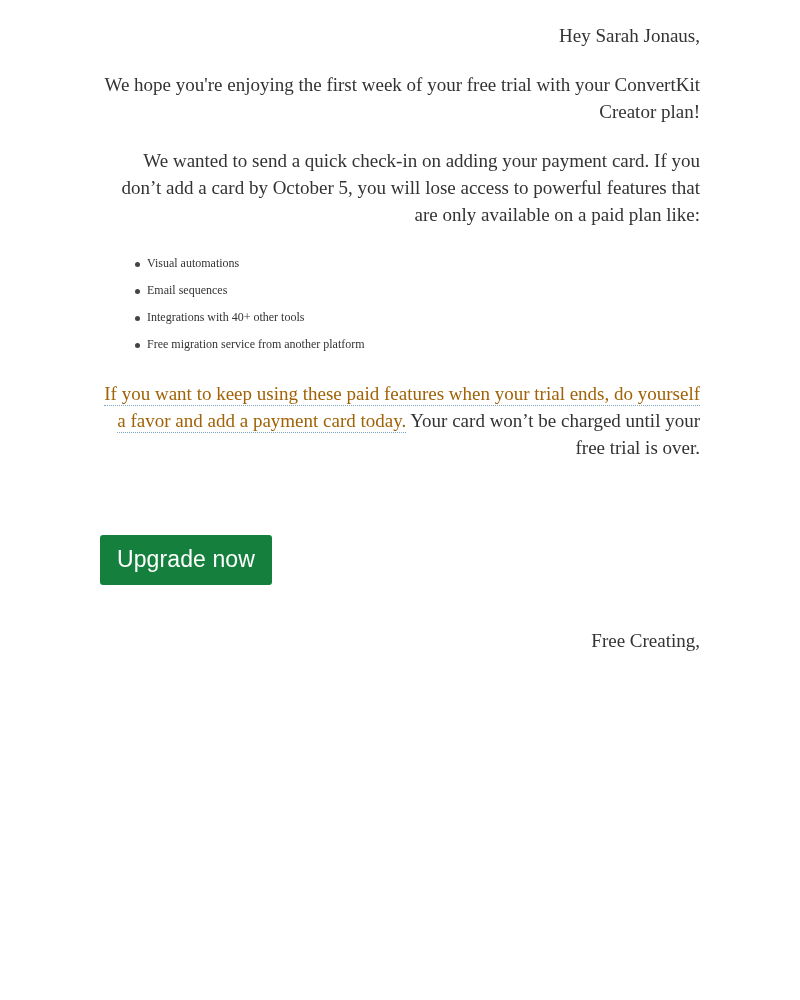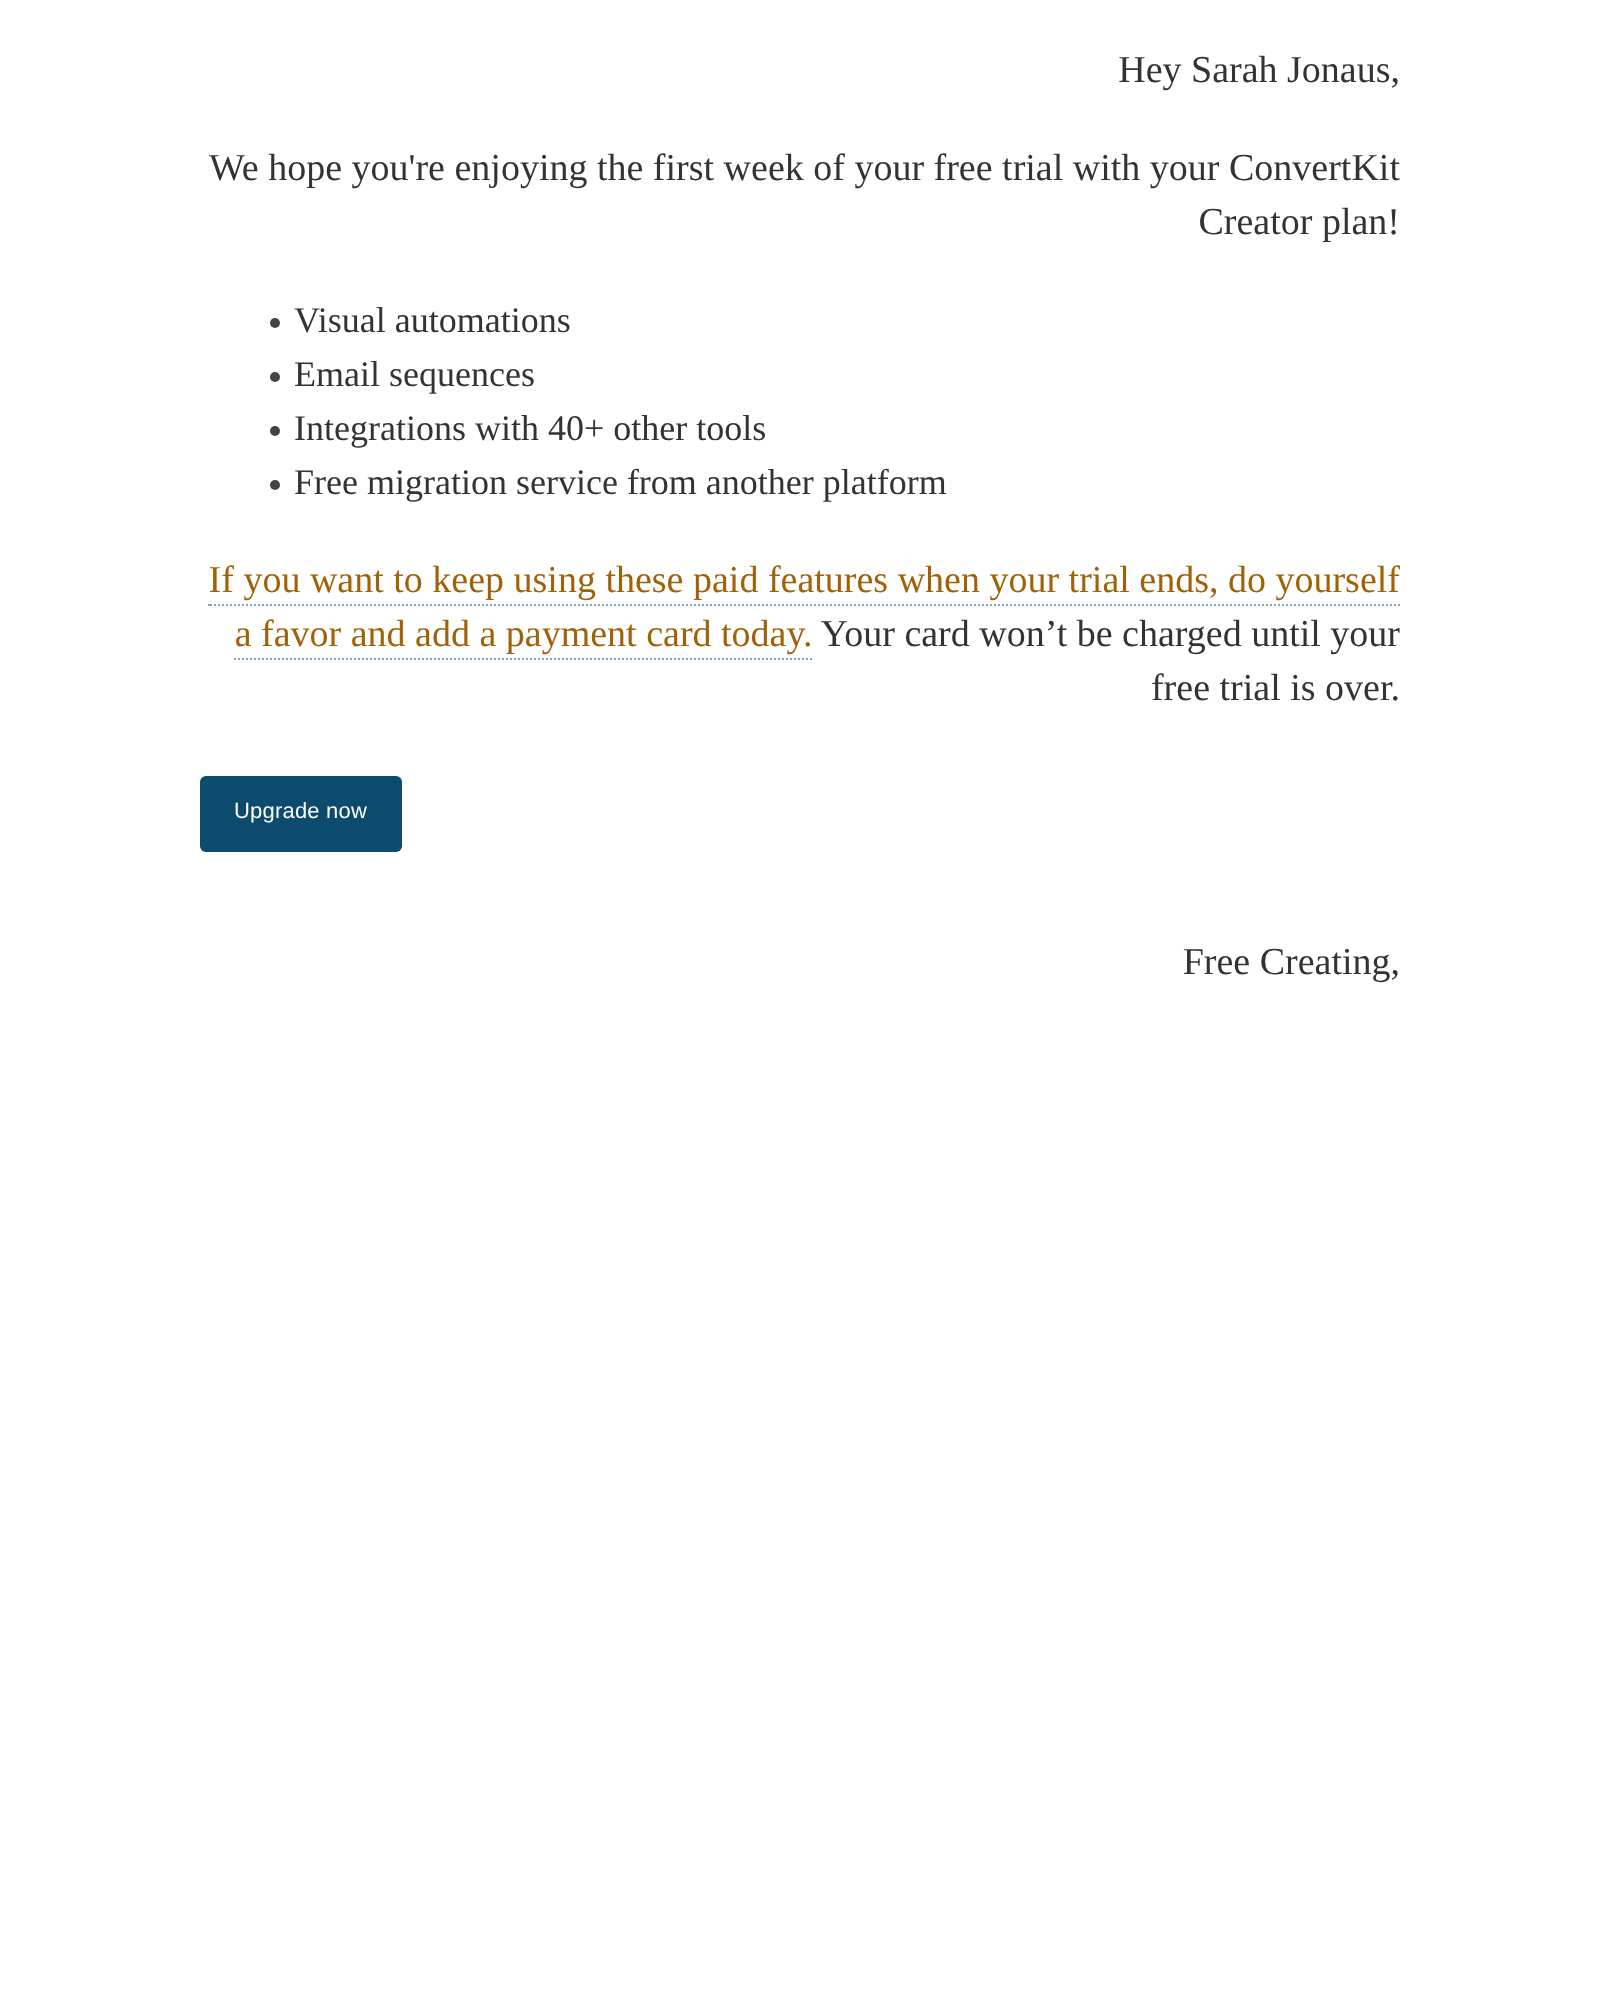--- a/index.html
+++ b/index.html
@@ -29,21 +29,21 @@
     margin: 0 0 22px 0;
     text-align: right;
   }
   .para-greeting { margin-bottom: 22px; }
   .bullet-list {
     list-style: none;
     margin: 0 0 22px 0;
     padding: 0;
   }
   .bullet-item {
-    font-size: 18px;
+    font-size: 12px;
     line-height: 27px;
     color: #333333;
     position: relative;
     padding-left: 47px;
     margin: 0;
   }
   .bullet-item::before {
     content: "";
     position: absolute;
     left: 35px;
@@ -59,49 +59,51 @@
     border-bottom: 1px dotted #7ba7c7;
     padding-bottom: 1px;
     margin-top: 20px;
   }
   .btn-wrap {
     margin: 0 0 22px 0;
     padding-top: 8px;
   }
   .upgrade-button {
     display: inline-block;
-    background: #0c4a6e;
+    background: #15803d;
     color: #ffffff;
     font-family: "Liberation Sans", "DejaVu Sans", sans-serif;
-    font-size: 11px;
+    font-size: 23px;
     line-height: 1;
     padding: 13px 17px 14px 17px;
     border: none;
     border-radius: 3px;
     text-decoration: none;
     cursor: pointer;
     letter-spacing: 0.1px;
+    margin-top: 44px;
   }
   .spacer-before-questions { height: 20px; }
   .signature-line {
     font-size: 19px;
     line-height: 27px;
     color: #333333;
     margin: 0;
   }
 </style>
 </head>
 <body>
 
 <div class="email-body">
 
   <p class="para para-greeting">Hey Sarah Jonaus,</p>
 
   <p class="para">We hope you're enjoying the first week of your free trial with your ConvertKit Creator plan!</p>
 
+  <p class="para">We wanted to send a quick check-in on adding your payment card. If you don’t add a card by October 5, you will lose access to powerful features that are only available on a paid plan like:</p>
 
   <ul class="bullet-list">
     <li class="bullet-item">Visual automations</li>
     <li class="bullet-item">Email sequences</li>
     <li class="bullet-item">Integrations with 40+ other tools</li>
     <li class="bullet-item">Free migration service from another platform</li>
   </ul>
 
   <p class="para"><a class="cta-link" href="#">If you want to keep using these paid features when your trial ends, do yourself a favor and add a payment card today.</a><span> Your card won’t be charged until your free trial is over.</span></p>
 

